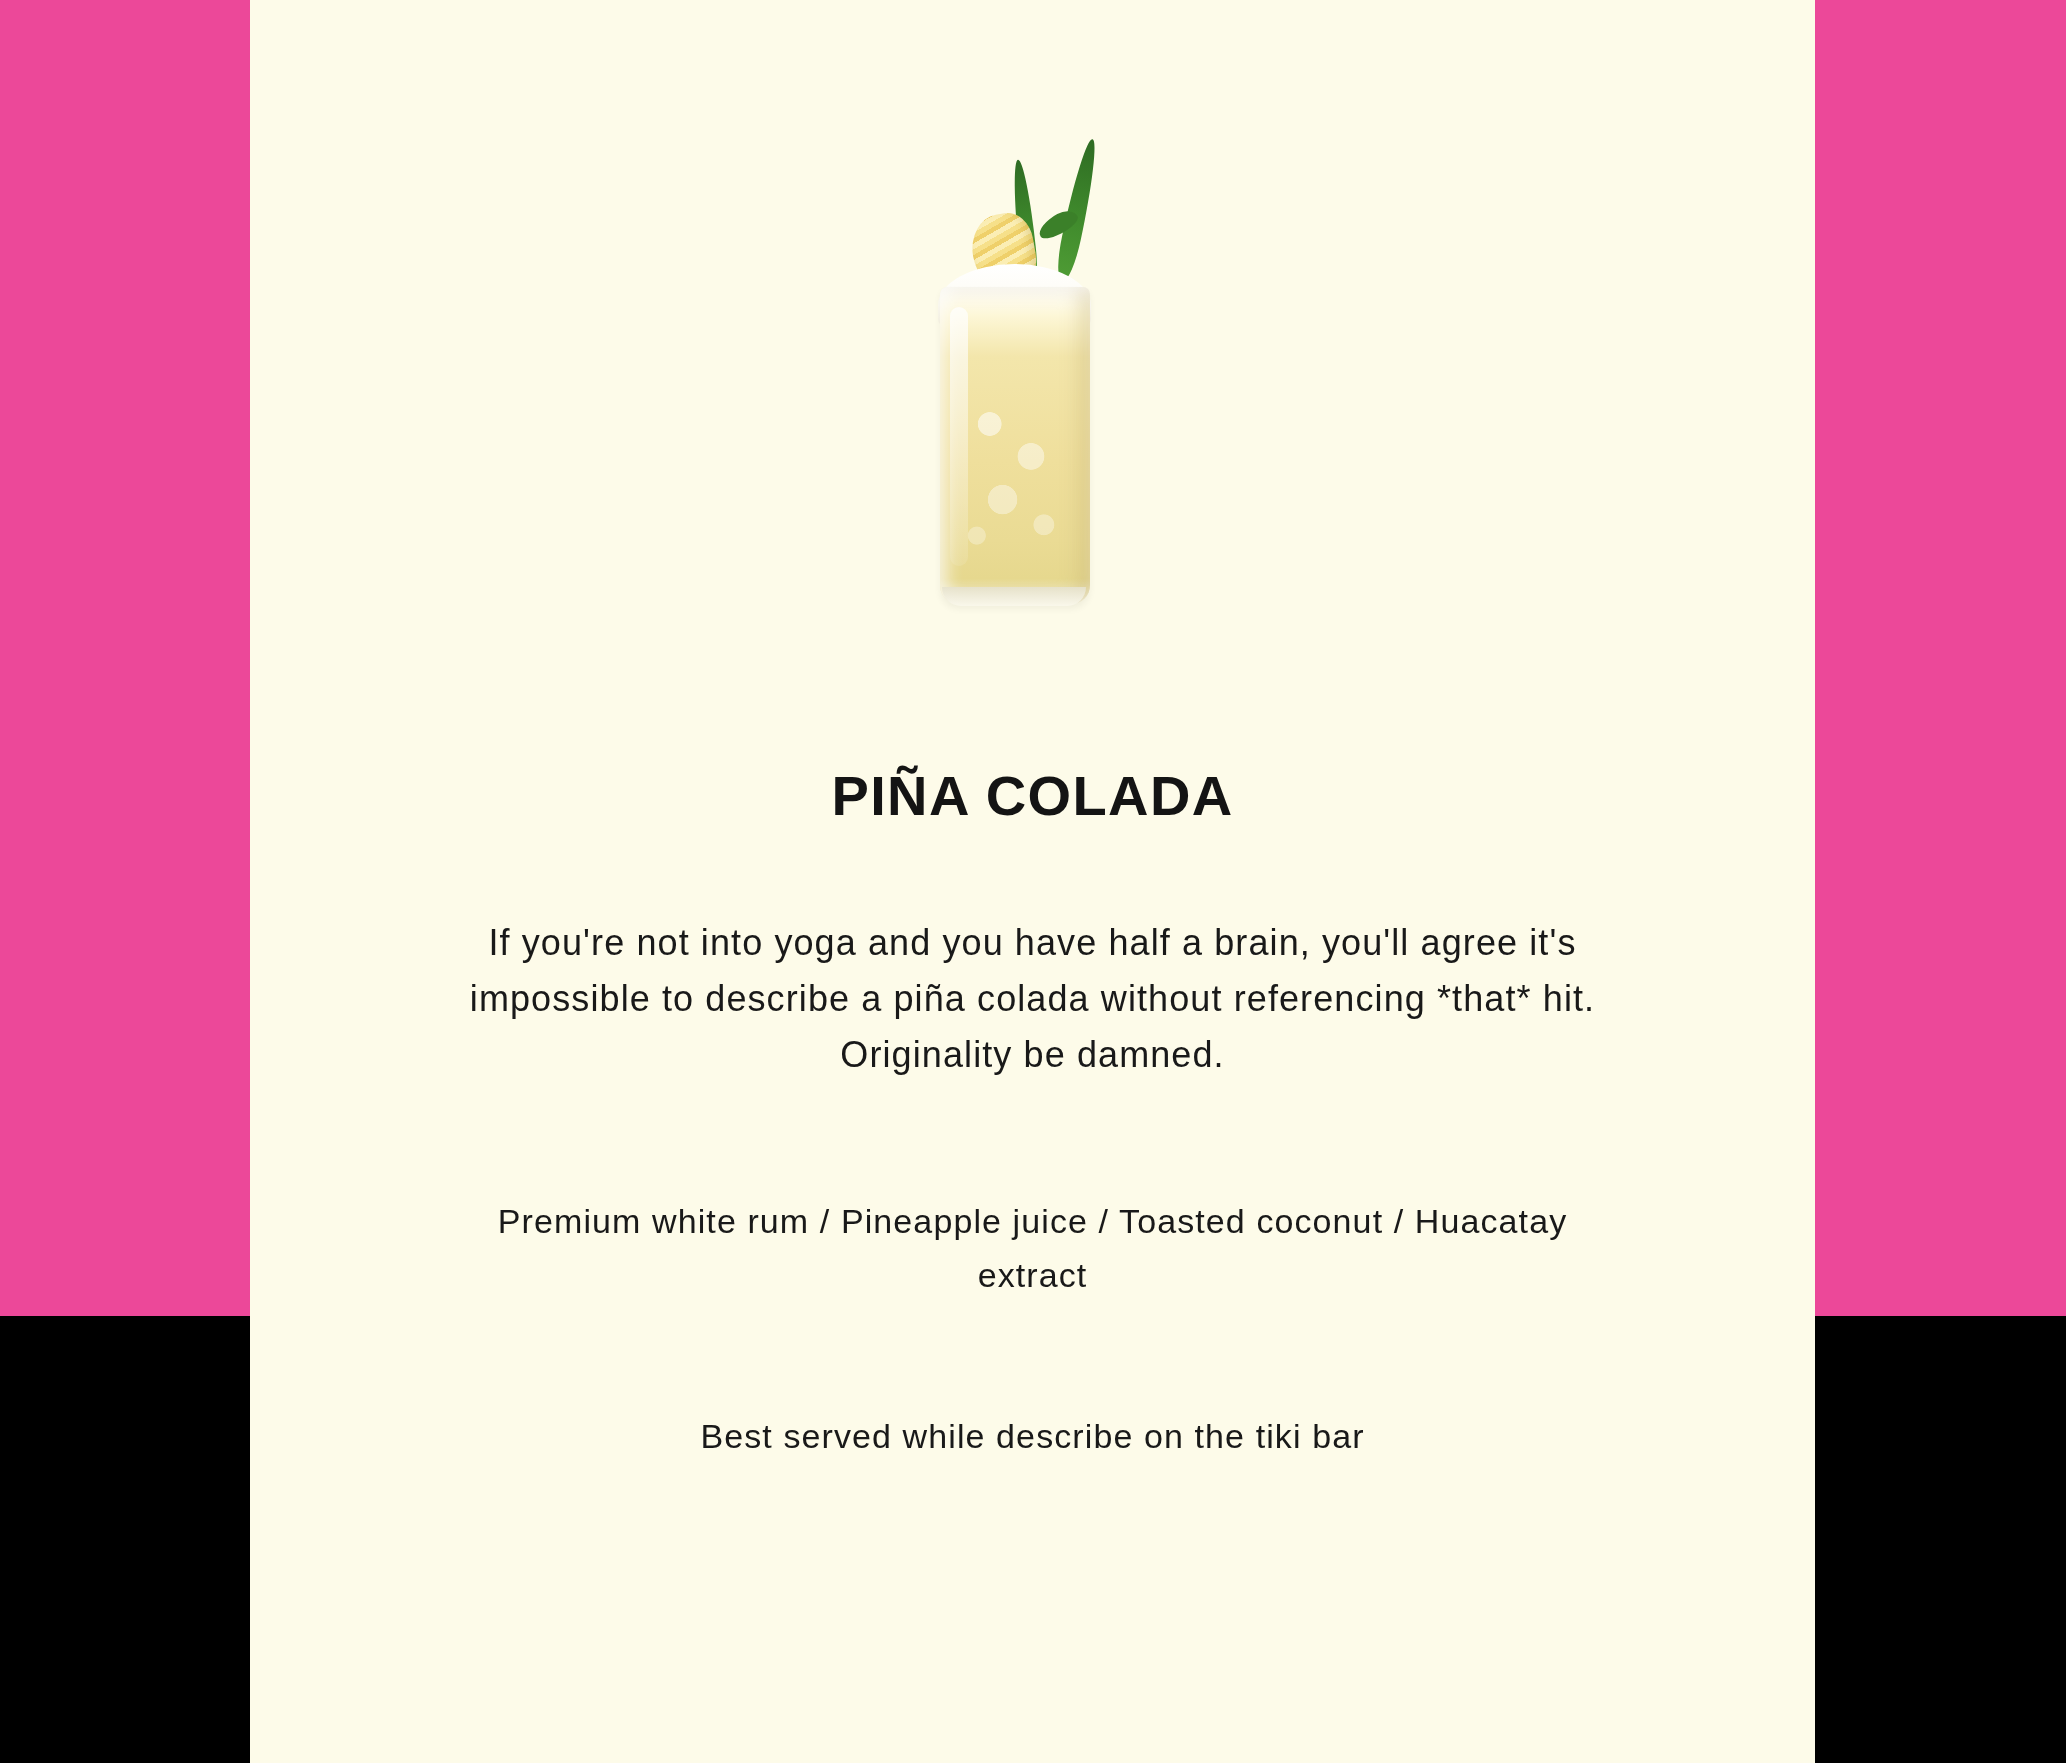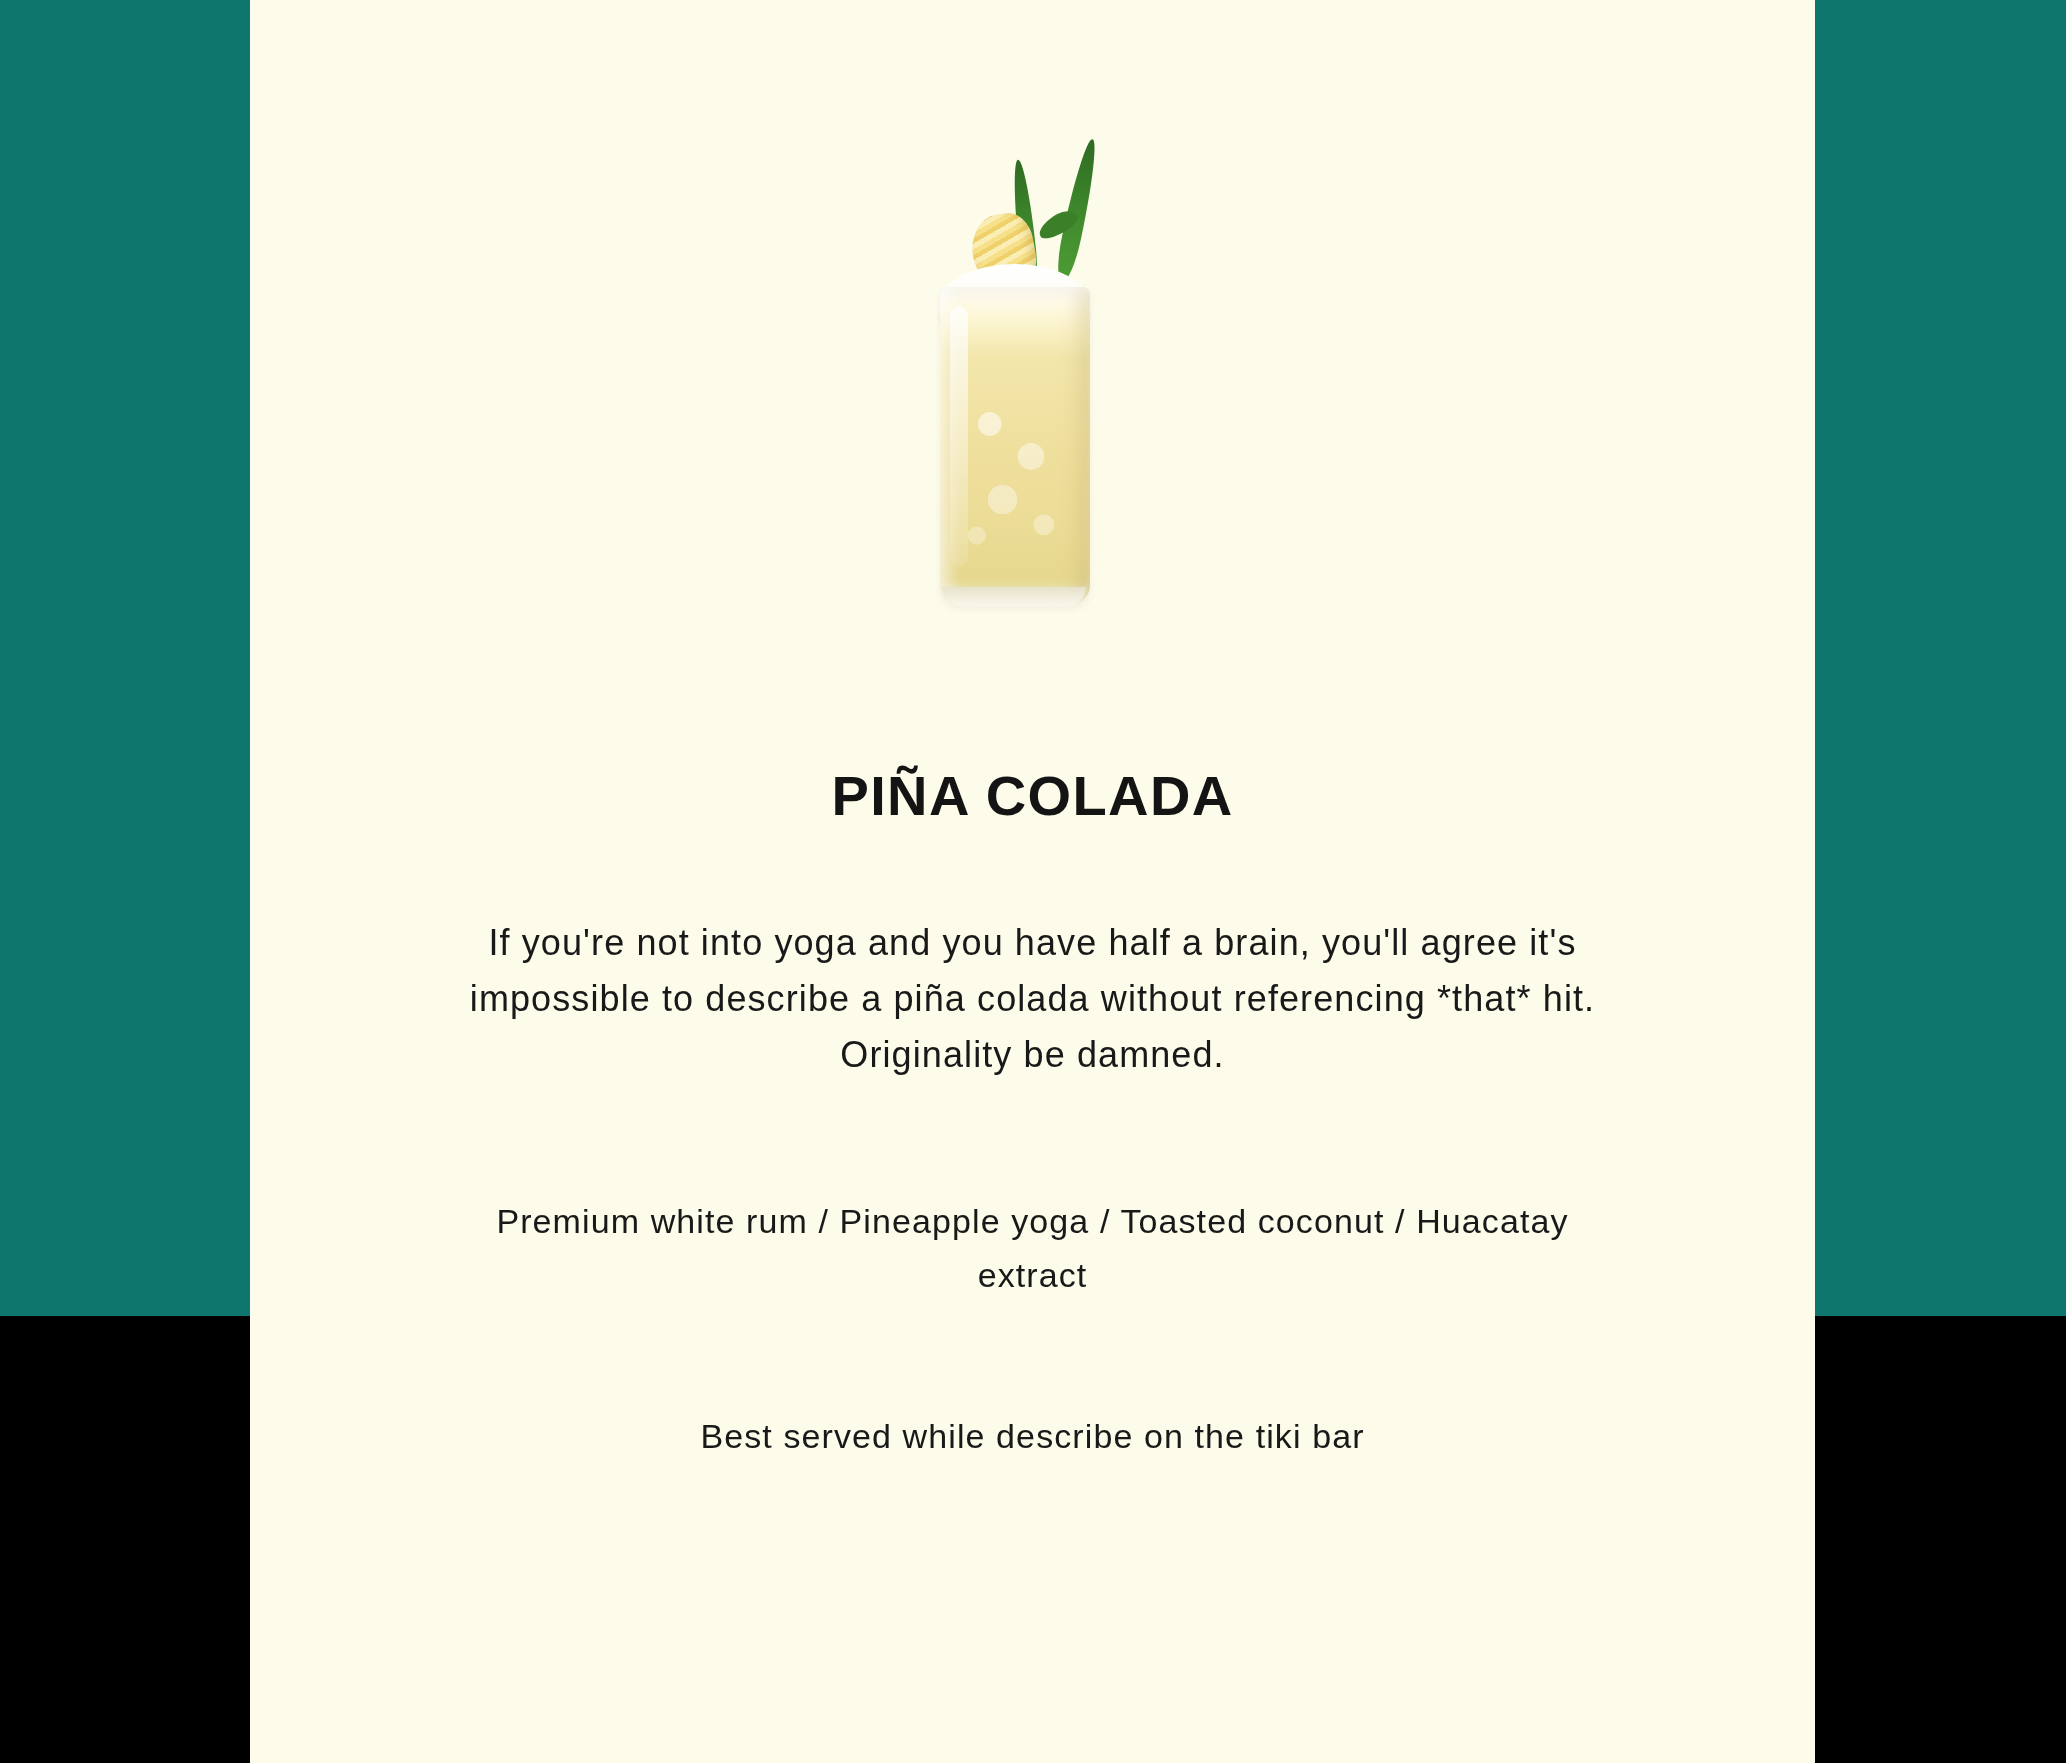--- a/index.html
+++ b/index.html
@@ -10,21 +10,21 @@
   body {
     width: 2066px;
     height: 1764px;
     overflow: hidden;
     font-family: "Liberation Sans", sans-serif;
   }
   .screen {
     position: relative;
     width: 2066px;
     height: 1316px;
-    background: #0f766e;
+    background: #ec4899;
   }
   .card {
     position: absolute;
     left: 250px;
     top: 0;
     width: 1565px;
     height: 1764px;
     background: #fdfbe9;
     overflow: hidden;
   }
@@ -213,19 +213,19 @@
         <div class="glass"></div>
         <div class="bubbles"></div>
         <div class="glass-base"></div>
       </div>
     </div>
 
     <div class="title">PIÑA COLADA</div>
 
     <div class="blurb handwriting">If you're not into yoga and you have half a brain, you'll agree it's impossible to describe a piña colada without referencing *that* hit. Originality be damned.</div>
 
-    <div class="ingredients handwriting">Premium white rum / Pineapple yoga / Toasted coconut / Huacatay extract</div>
+    <div class="ingredients handwriting">Premium white rum / Pineapple juice / Toasted coconut / Huacatay extract</div>
 
     <div class="serving handwriting">Best served while describe on the tiki bar</div>
 
   </div>
 </div>
 
 
 </body></html>

